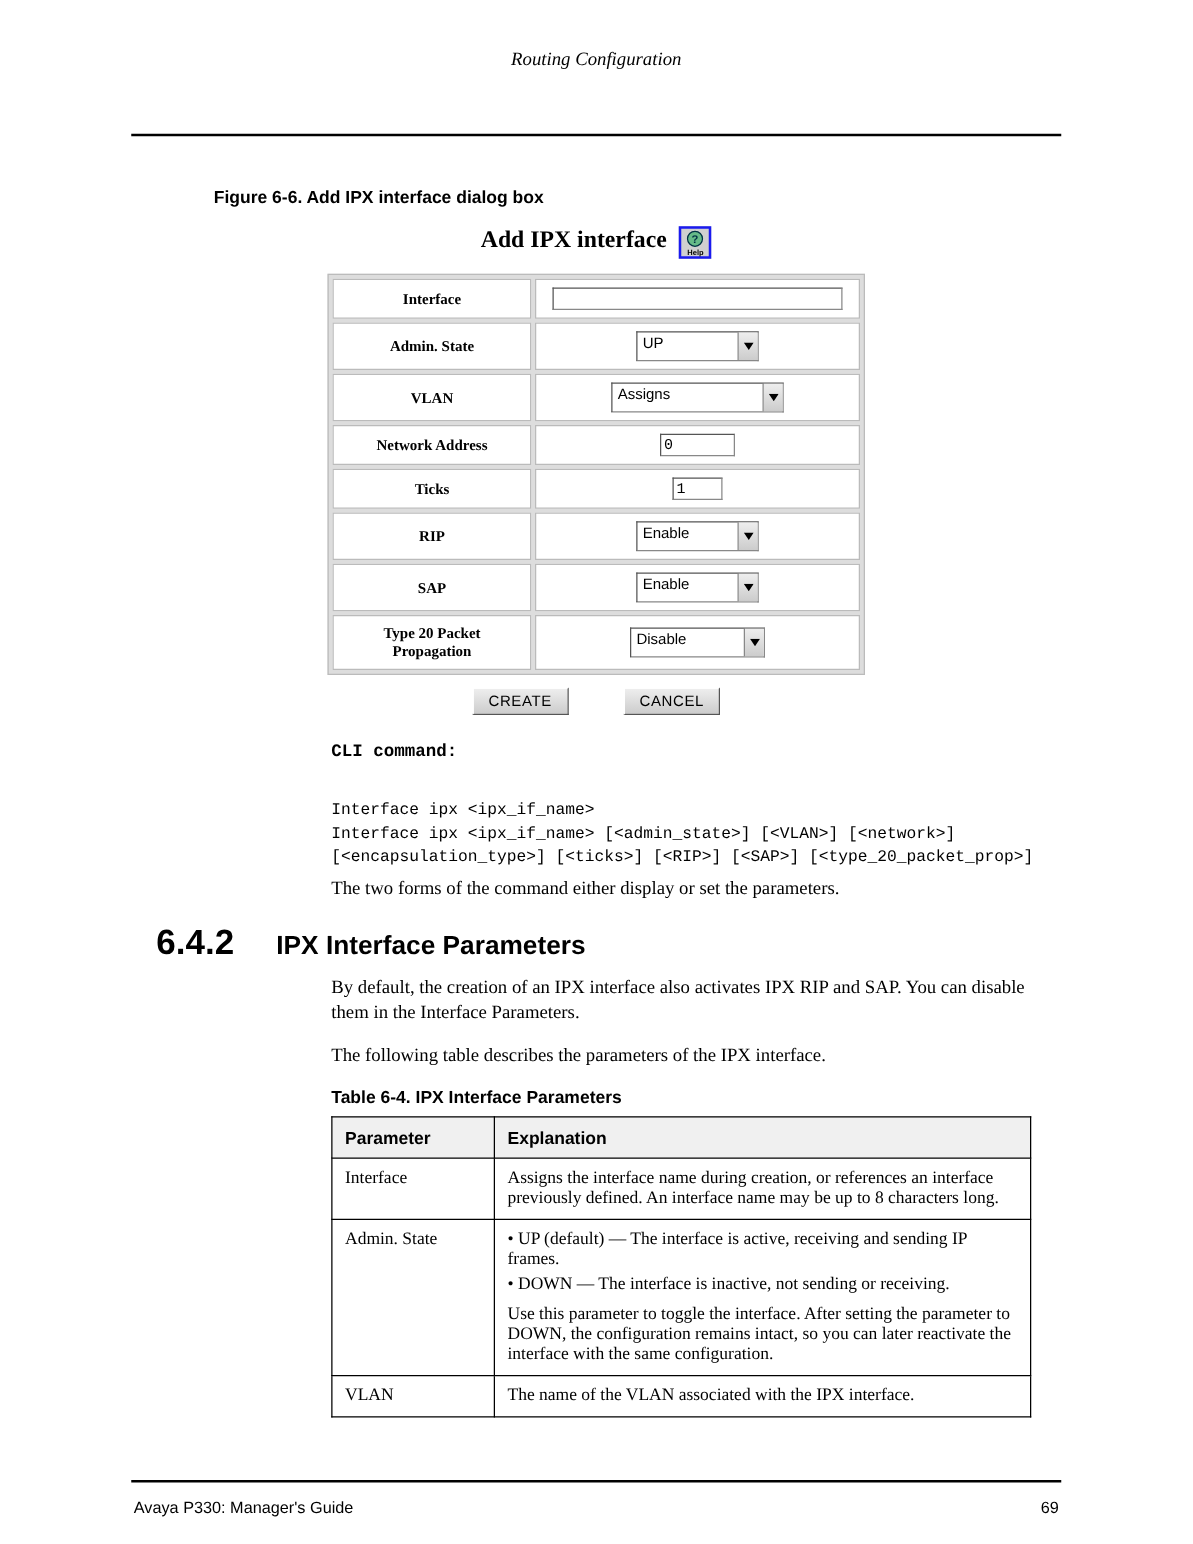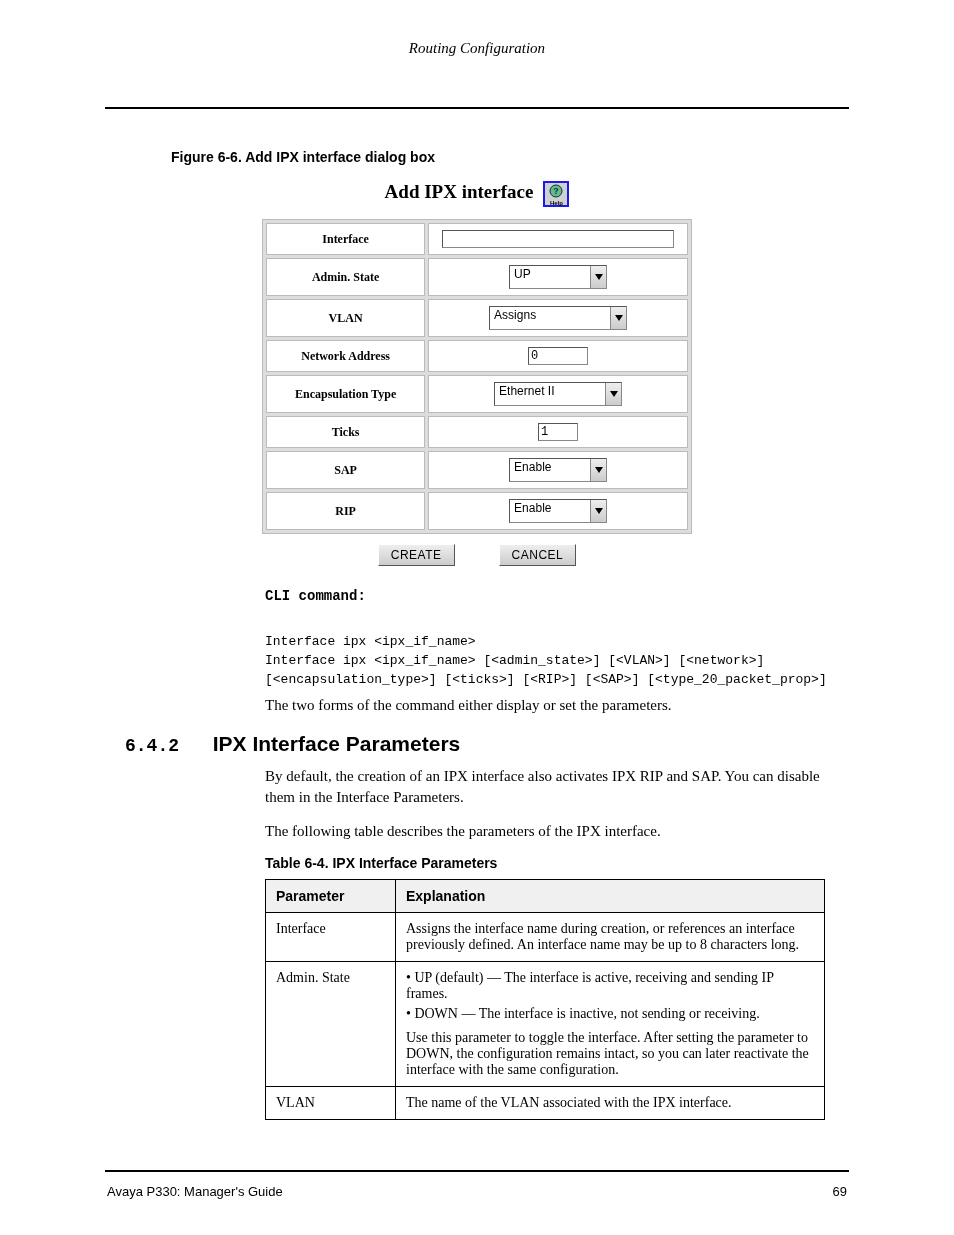--- a/index.html
+++ b/index.html
@@ -127,22 +127,22 @@
   }
   .cli-desc {
     margin: 10px 0 4px 160px;
     font-size: 15px;
   }
   .section-hdr {
     margin: 18px 0 4px 20px;
     font-size: 15px;
   }
   .section-hdr .num {
-    font-family: Liberation Mono, monospace;
-    font-size: 18px;
+    font-family: Liberation Sans, sans-serif;
+    font-size: 28px;
     font-weight: bold;
   }
   .section-hdr .name {
     font-family: Arial, sans-serif;
     font-size: 21px;
     font-weight: bold;
     margin-left: 30px;
   }
   .section-body {
     margin: 10px 0 14px 160px;
@@ -231,49 +231,49 @@
                     <polygon points="0,0 8,0 4,6" fill="#000"></polygon>
                   </svg>
                 </span>
               </span></td>
           </tr>
           <tr>
             <td class="lbl">Network Address</td>
             <td class="ctl"><input type="text" value="0" style="width: 60px;"></td>
           </tr>
           <tr>
-            <td class="lbl">Encapsulation Type</td>
-            <td class="ctl"><span class="faux-select">
-                <span class="val" style="min-width: 100px;">Ethernet II</span>
-                <span class="arrow">
-                  <svg width="8" height="6">
-                    <polygon points="0,0 8,0 4,6" fill="#000"></polygon>
-                  </svg>
-                </span>
-              </span></td>
-          </tr>
-          <tr>
             <td class="lbl">Ticks</td>
             <td class="ctl"><input type="text" value="1" style="width: 40px;"></td>
           </tr>
           <tr>
+            <td class="lbl">RIP</td>
+            <td class="ctl"><span class="faux-select">
+                <span class="val" style="min-width: 70px;">Enable</span>
+                <span class="arrow">
+                  <svg width="8" height="6">
+                    <polygon points="0,0 8,0 4,6" fill="#000"></polygon>
+                  </svg>
+                </span>
+              </span></td>
+          </tr>
+          <tr>
             <td class="lbl">SAP</td>
             <td class="ctl"><span class="faux-select">
                 <span class="val" style="min-width: 70px;">Enable</span>
                 <span class="arrow">
                   <svg width="8" height="6">
                     <polygon points="0,0 8,0 4,6" fill="#000"></polygon>
                   </svg>
                 </span>
               </span></td>
           </tr>
           <tr>
-            <td class="lbl">RIP</td>
-            <td class="ctl"><span class="faux-select">
-                <span class="val" style="min-width: 70px;">Enable</span>
+            <td class="lbl">Type 20 Packet Propagation</td>
+            <td class="ctl"><span class="faux-select">
+                <span class="val" style="min-width: 80px;">Disable</span>
                 <span class="arrow">
                   <svg width="8" height="6">
                     <polygon points="0,0 8,0 4,6" fill="#000"></polygon>
                   </svg>
                 </span>
               </span></td>
           </tr>
         </tbody>
     </table>
 

